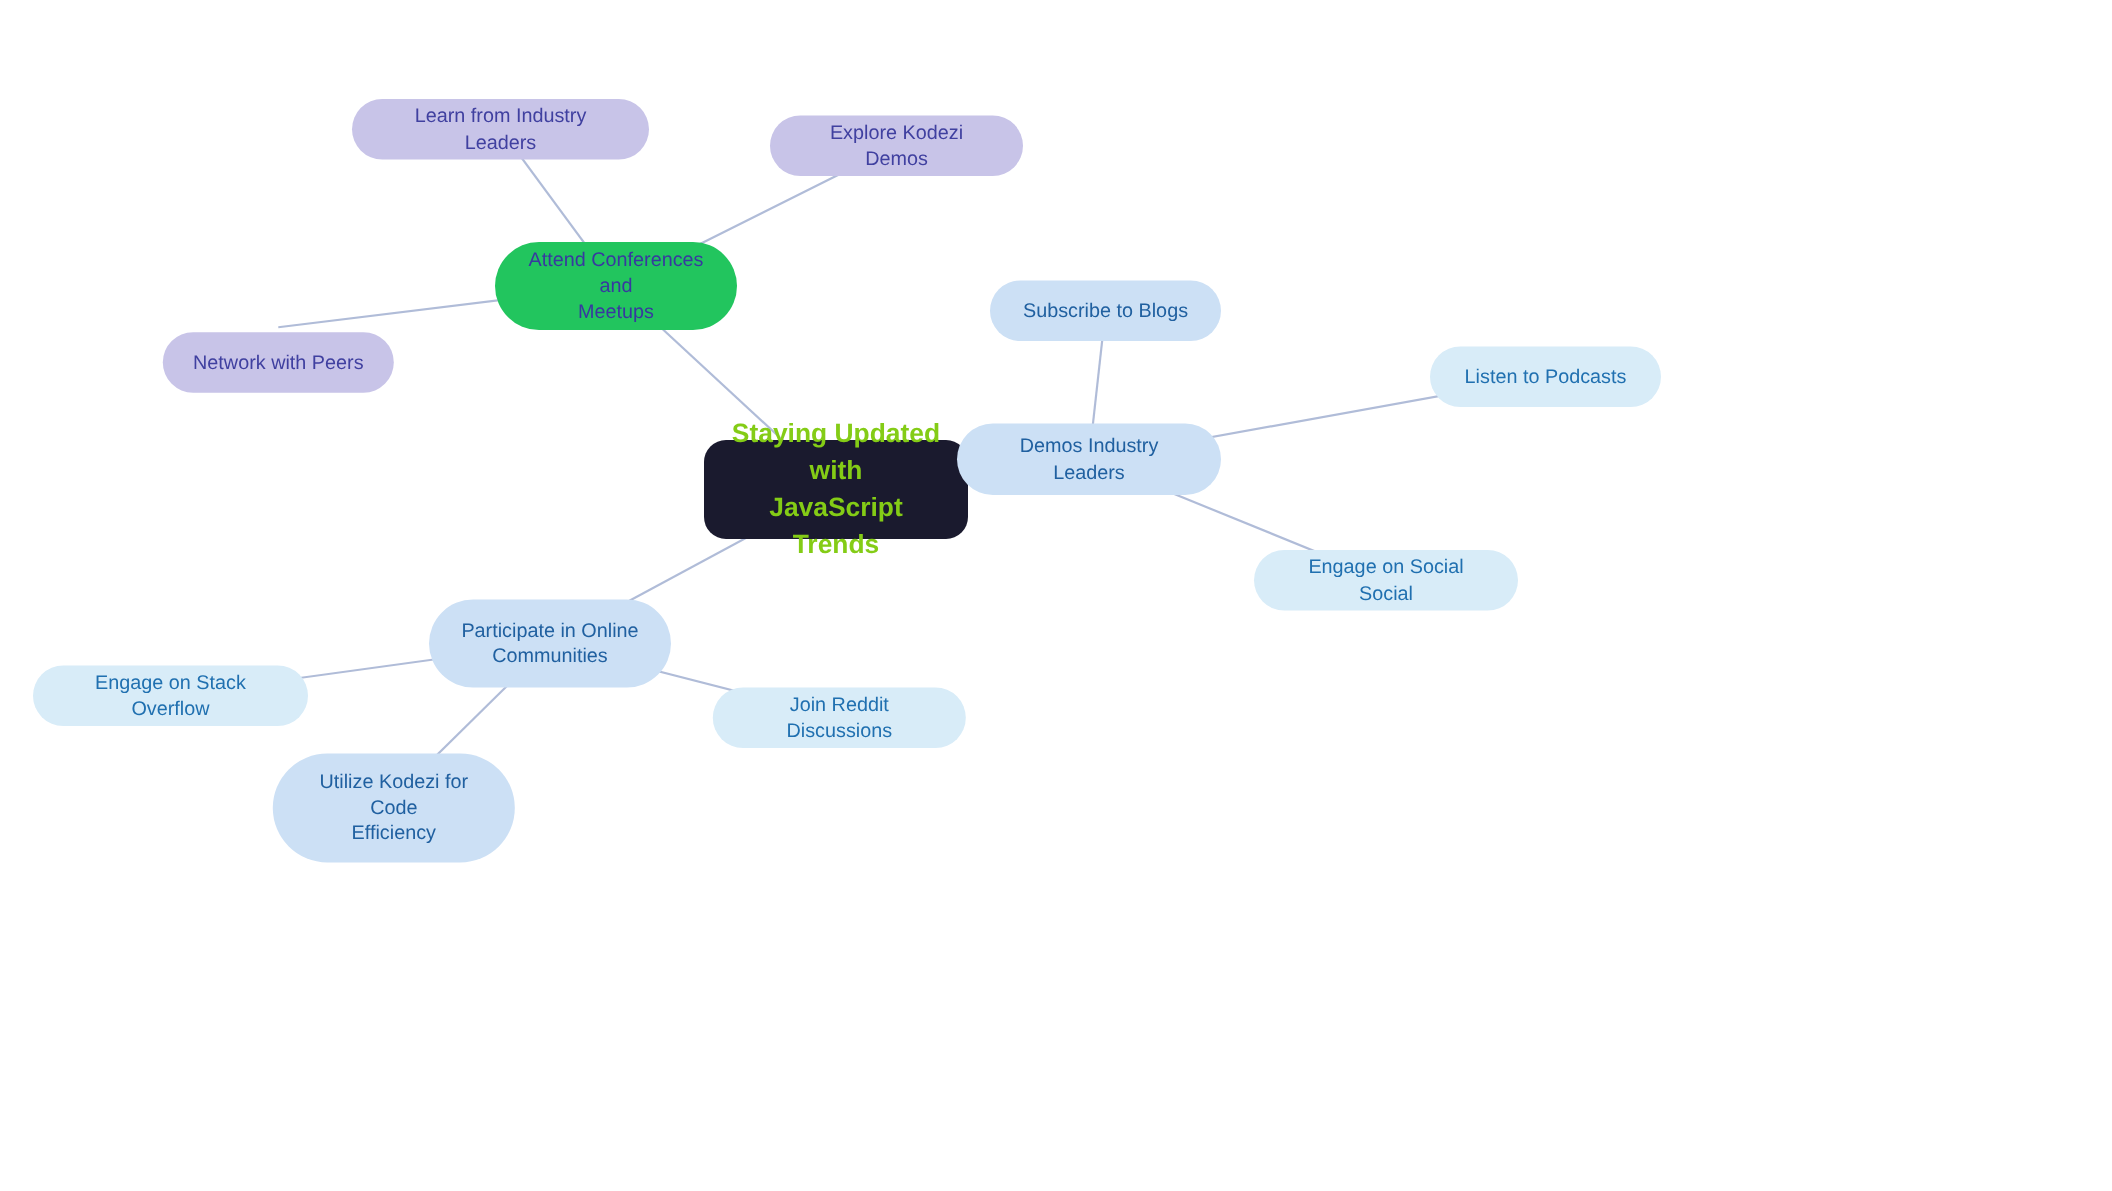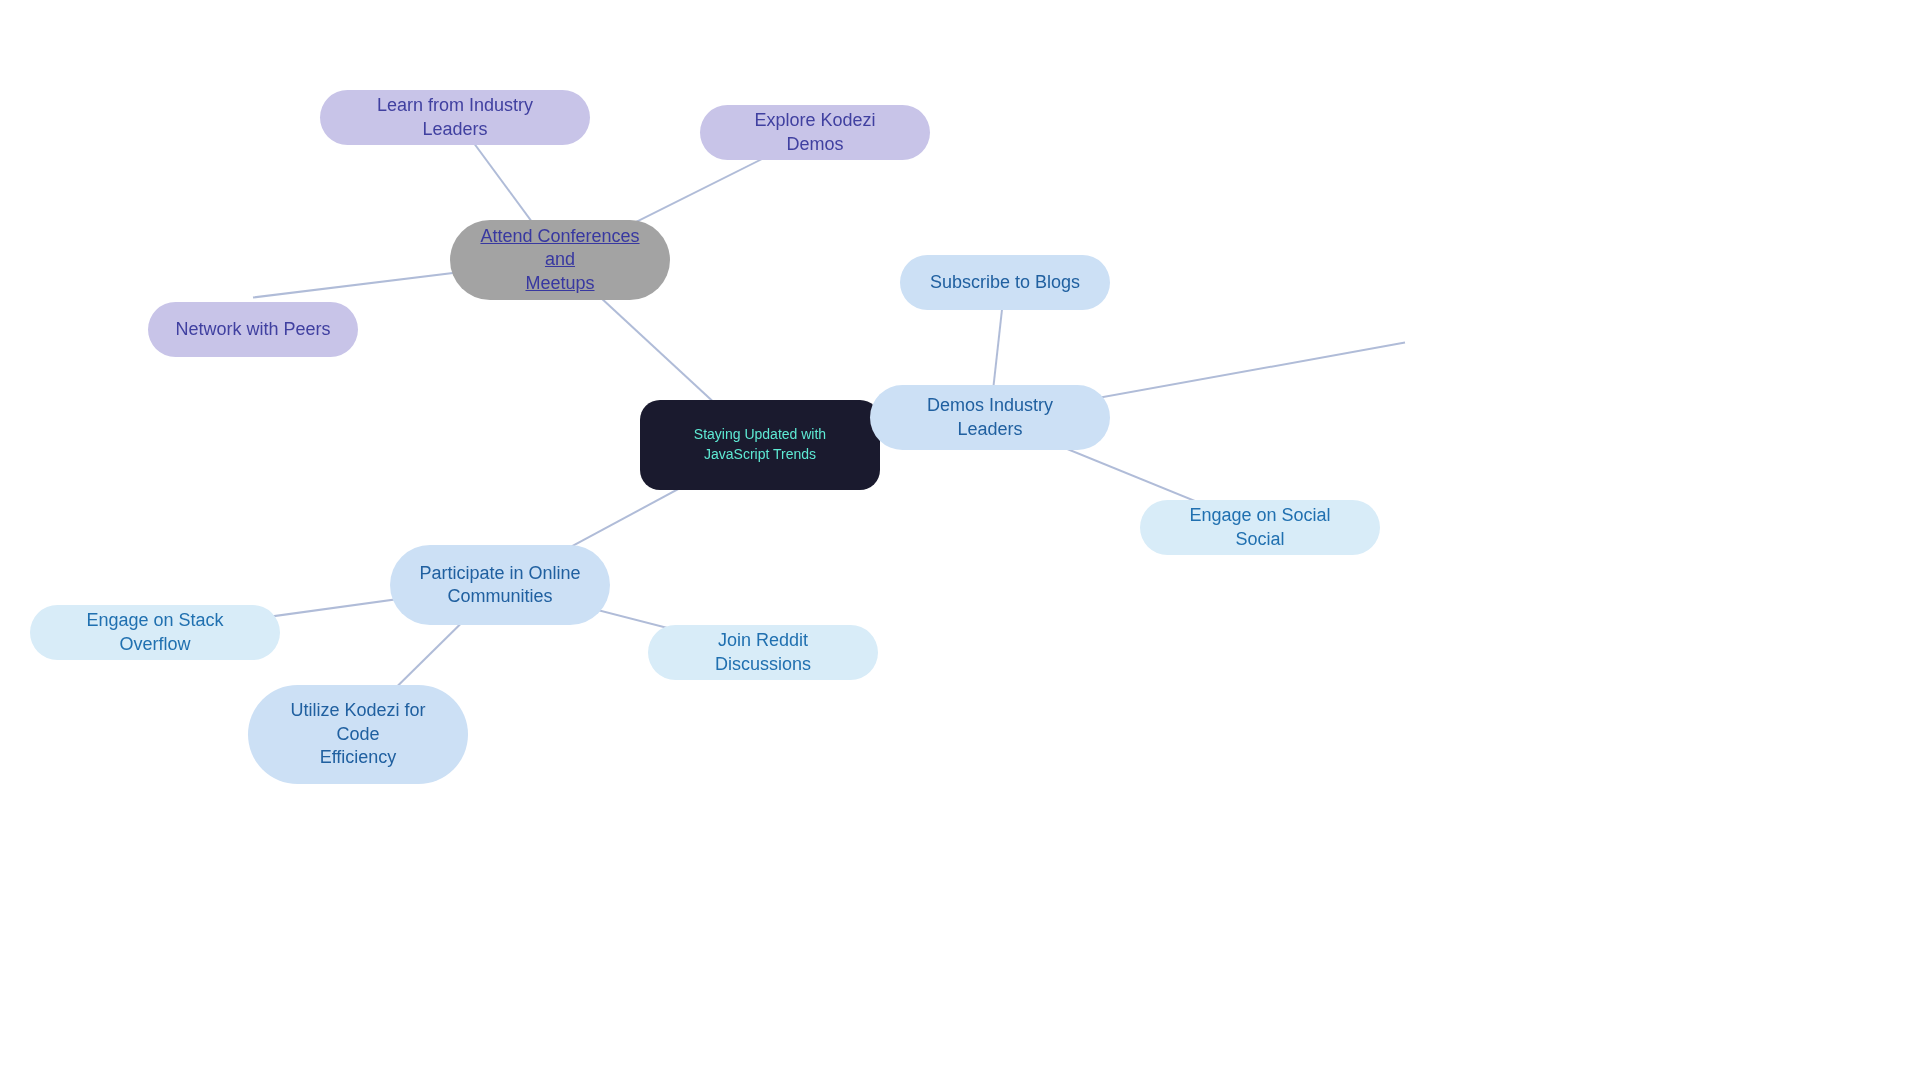--- a/index.html
+++ b/index.html
@@ -31,36 +31,35 @@
       justify-content: center;
       text-align: center;
       border-radius: 50px;
       font-size: 18px;
       line-height: 1.3;
       z-index: 1;
       padding: 14px 24px;
     }
     .node-center {
       background: #1a1a2e;
-      color: #5eead4;
-      font-size: 14px;
-      font-weight: 400;
+      color: #84cc16;
+      font-size: 24px;
+      font-weight: 700;
       border-radius: 20px;
       width: 240px;
       height: 90px;
     }
     .node-purple {
       background: #c8c4e8;
       color: #4040a0;
       border: none;
     }
     .node-purple-dark {
-      background: #a3a3a3;
+      background: #22c55e;
       color: #3838a0;
-      text-decoration: underline;
     }
     .node-blue {
       background: #cce0f5;
       color: #2060a0;
       border: none;
     }
     .node-blue-light {
       background: #d8ecf8;
       color: #2070b0;
       border: none;
@@ -84,18 +83,19 @@
       <line x1="500" y1="585" x2="763" y2="652.5" stroke="#b0bcd8" stroke-width="2"></line>
       <line x1="500" y1="585" x2="358" y2="725" stroke="#b0bcd8" stroke-width="2"></line>
     </svg>
 <div class="node node-center" style="left: 640px; top: 400px; width: 240px; height: 90px; line-height: 1.4;">Staying Updated with<br>JavaScript Trends</div>
     <div class="node node-purple-dark" style="left: 450px; top: 220px; width: 220px; height: 80px;">Attend Conferences and<br>Meetups</div>
     <div class="node node-purple" style="left: 320px; top: 90px; width: 270px; height: 55px;">Learn from Industry Leaders</div>
     <div class="node node-purple" style="left: 700px; top: 105px; width: 230px; height: 55px;">Explore Kodezi Demos</div>
     <div class="node node-purple" style="left: 148px; top: 270px; width: 210px; height: 55px; margin-top: 32px;">Network with Peers</div>
     <div class="node node-blue" style="left: 870px; top: 385px; width: 240px; height: 65px;">Demos Industry Leaders</div>
     <div class="node node-blue" style="left: 900px; top: 255px; width: 210px; height: 55px;">Subscribe to Blogs</div>
+    <div class="node node-blue-light" style="left: 1300px; top: 315px; width: 210px; height: 55px;">Listen to Podcasts</div>
     <div class="node node-blue-light" style="left: 1140px; top: 500px; width: 240px; height: 55px;">Engage on Social Social</div>
     <div class="node node-blue" style="left: 390px; top: 545px; width: 220px; height: 80px;">Participate in Online<br>Communities</div>
     <div class="node node-blue-light" style="left: 648px; top: 625px; width: 230px; height: 55px;">Join Reddit Discussions</div>
     <div class="node node-blue-light" style="left: 30px; top: 605px; width: 250px; height: 55px;">Engage on Stack Overflow</div>
     <div class="node node-blue" style="left: 248px; top: 685px; width: 220px; height: 99px;">Utilize Kodezi for Code<br>Efficiency</div>
   </div>
 
 </body></html>

